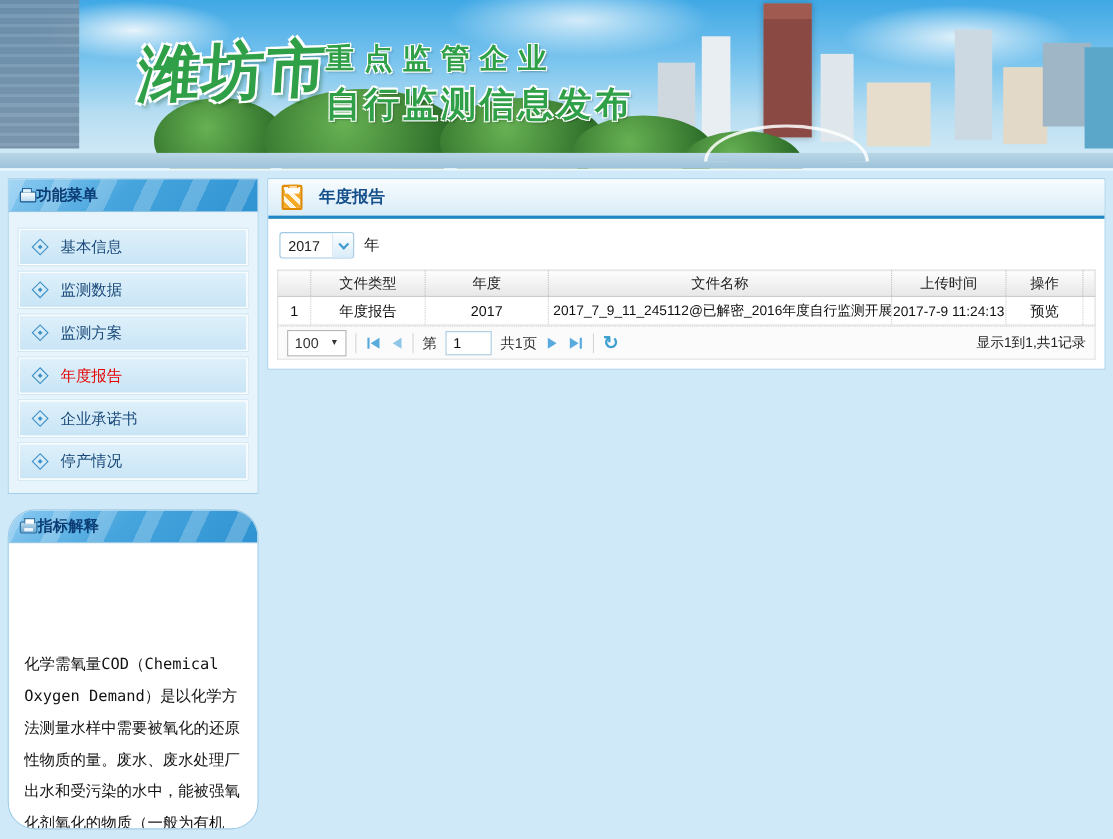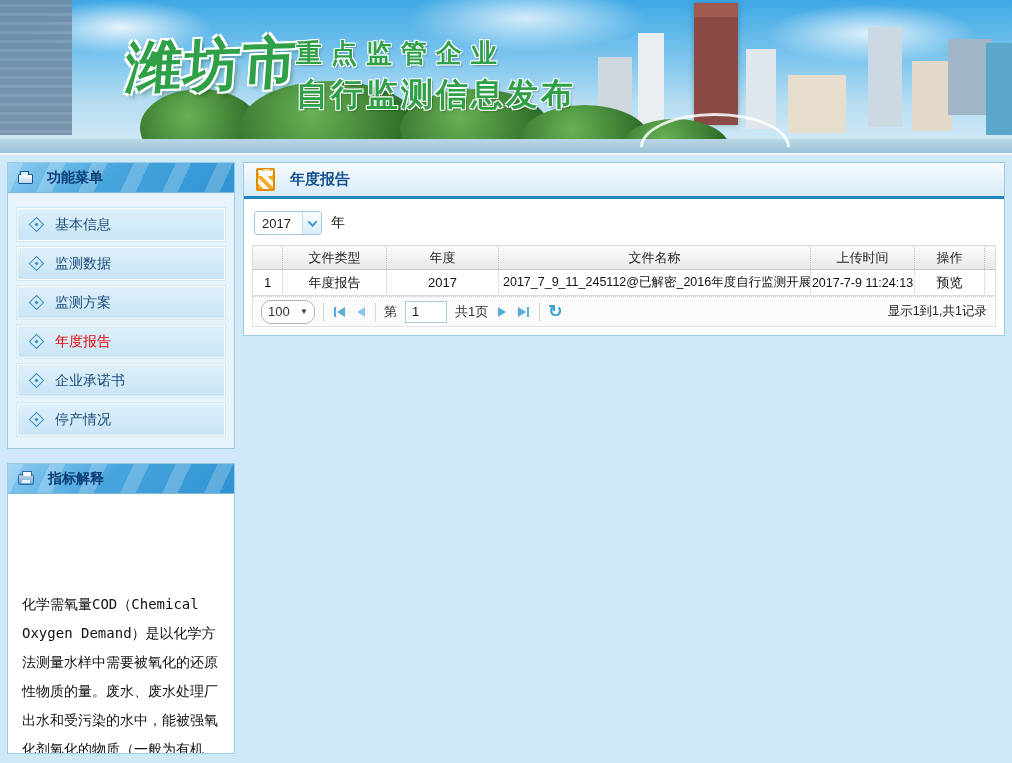--- a/index.html
+++ b/index.html
@@ -54,21 +54,21 @@
          text-shadow:-1px -1px 0 #fff, 1px -1px 0 #fff, -1px 1px 0 #fff, 1px 1px 0 #fff, 2px 2px 2px rgba(0,0,0,.25);}
   .subtitle .l1{ font-size:26px; letter-spacing:9px;}
   .subtitle .l2{ font-size:32px; letter-spacing:3px; margin-top:2px;text-align:center;}
 
   
   .content{ display:flex; gap:8px; padding:7px; height:606px; align-items:flex-start;}
   .left-col{ width:228px; height:100%; display:flex; flex-direction:column; gap:14px;}
 
   .panel{ border:1px solid #9ccbe8; background:#fff; box-shadow:inset 0 0 0 1px #fff;}
   .panel-header-blue{
-    height:30px; display:flex; align-items:center; gap:14px; padding-left:10px;
+    height:30px; display:flex; align-items:center; gap:0; padding-left:10px;
     font-size:14px; font-weight:bold; color:#0b3c74;
     background:
       repeating-linear-gradient(115deg, rgba(255,255,255,.22) 0 14px, rgba(255,255,255,0) 14px 38px),
       linear-gradient(135deg,#8ccbf2 0%, #47a5dd 45%, #2f93d2 100%);
     border-bottom:1px solid #7db9dd;
   }
 
   
   .folder-icon{ position:relative; width:15px; height:10px; background:linear-gradient(#fff,#b9d8ee);
     border:1px solid #19588e; border-radius:1px; margin-top:3px;}
@@ -88,21 +88,21 @@
     background:linear-gradient(#def0fa,#c9e5f6); border:1px solid #fff;
     box-shadow:0 0 0 1px #cfe6f4; cursor:pointer;
     font-size:14px; color:#1b4a7a;
   }
   .menu-item:last-child{ margin-bottom:0;}
   .menu-item.active .menu-label{ color:#e60000; }
   .diamond-icon{ position:relative; width:11px; height:11px; transform:rotate(45deg);
     border:1px solid #3d8fc6; background:transparent; flex:0 0 auto;}
   .diamond-icon i{ position:absolute; top:3px; left:3px; width:3px; height:3px; background:#3d8fc6; display:block;}
 
-  .indicator-panel{ flex:1; overflow:hidden; display:flex; flex-direction:column;}
+  .indicator-panel{ flex:1; overflow:hidden; display:flex; flex-direction:column;border-radius:25px;}
   .indicator-body{ flex:1; background:#fff; padding:96px 12px 0 14px; overflow:hidden;
     font-family:"DejaVu Sans Mono", monospace; font-size:14px; line-height:29px; color:#111;}
 
   
   .main-panel{ flex:1; }
   .main-header{ height:33px; display:flex; align-items:center; gap:15px; padding-left:12px;
     background:linear-gradient(#f7fcfe,#d8ecf8); font-size:15px; font-weight:bold; color:#15508c;}
   .clipboard-icon{ position:relative; width:19px; height:23px; border:2px solid #e08a00; border-radius:2px;
     background:repeating-linear-gradient(45deg,#f5aa28 0 4px,#fff6e2 4px 8px); flex:0 0 auto;}
   .clipboard-icon:before{ content:""; position:absolute; top:-2px; left:4px; width:7px; height:4px;
@@ -132,21 +132,21 @@
     height:26px; text-align:center; color:#111;
     border-right:1px dotted #ccc; border-bottom:1px dotted #ddd; background:#fff;}
   table.report td:last-child{ border-right:none;}
   td.idx-cell{ background:#f5f5f5; }
   td.file-name{ text-align:left; padding-left:4px; white-space:nowrap; overflow:hidden; font-size:12.5px;}
   td.upload-time{ white-space:nowrap; overflow:hidden; font-size:12.5px;}
   td.op-cell{ cursor:pointer;}
 
   .pagination{ height:31px; display:flex; align-items:center; gap:8px; padding:0 8px;
     background:#fbfbfb; border:1px solid #e3e3e3; border-top:1px dotted #ccc; font-size:13px; color:#333;}
-  .page-size-select{ width:54px; height:24px; border:1px solid #b5b5b5; border-radius:10px; background:#fff;
+  .page-size-select{ width:54px; height:24px; border:1px solid #b5b5b5; border-radius:0; background:#fff;
     display:flex; align-items:center; justify-content:space-between; padding:0 6px; cursor:pointer;}
   .page-size-select .caret{ font-size:8px; color:#333;}
   .pg-sep{ width:0; height:18px; border-left:1px solid #d5d5d5;}
   .pg-btn{ display:flex; align-items:center; gap:1px; cursor:pointer; padding:2px;}
   .tri-l{ width:0; height:0; border-top:5px solid transparent; border-bottom:5px solid transparent; border-right:8px solid #5aabdd;}
   .tri-r{ width:0; height:0; border-top:5px solid transparent; border-bottom:5px solid transparent; border-left:8px solid #5aabdd;}
   .pg-bar{ width:2px; height:10px; background:#5aabdd;}
   .pg-btn.lighter .tri-l, .pg-btn.lighter .tri-r{ border-right-color:#8fc6e8; border-left-color:#8fc6e8;}
   .page-input{ width:42px; height:22px; border:1px solid #a9cbe0; font-size:13px; padding-left:6px;
     font-family:"Liberation Sans", sans-serif; color:#111;}

